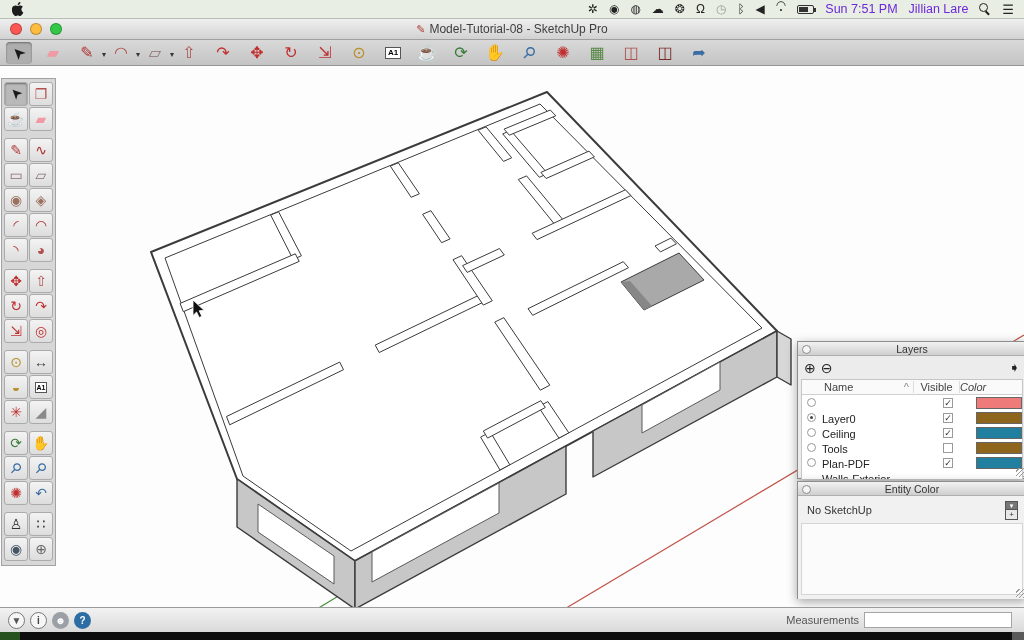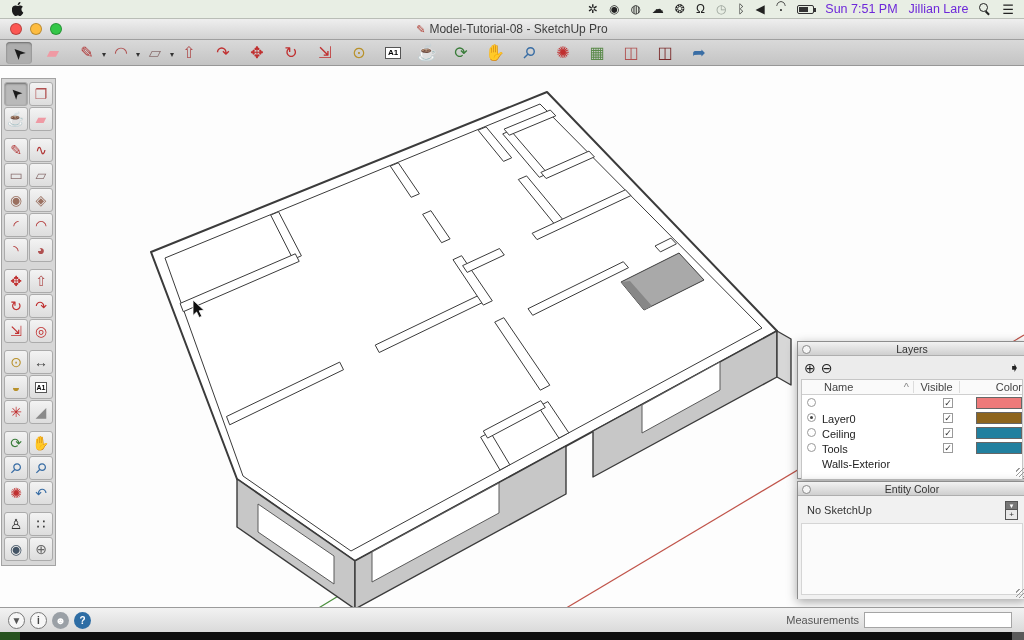--- a/index.html
+++ b/index.html
@@ -68,21 +68,21 @@
   .pclose { position:absolute; left:4px; top:2.5px; width:9px; height:9px; border:1.5px solid #8a8a8a; border-radius:50%; background:#f5f5f5; }
   #layers-panel { left:797px; top:341px; height:138px; }
   #layers-toolbar { height:23px; display:flex; align-items:center; padding:0 6px; gap:5px; }
   .circbtn { font-size:14px; color:#222; line-height:1; }
   .detailbtn { margin-left:auto; font-size:13px; color:#222; }
   #layers-grid { background:#fff; border-top:1px solid #c6c6c6; margin:0 3px; height:100px; overflow:hidden; border-left:1px solid #c6c6c6; border-right:1px solid #c6c6c6;}
   .lhead { display:flex; height:15px; border-bottom:1px solid #cfcfcf; color:#444; background:#fafafa; align-items:center; }
   .lhead .h-name { width:112px; padding-left:22px; border-right:1px solid #ddd; display:flex; }
   .lhead .caret { margin-left:auto; margin-right:4px; color:#888; }
   .lhead .h-vis { width:46px; text-align:center; border-right:1px solid #ddd; }
-  .lhead .h-col { flex:1; text-align:right; }
+  .lhead .h-col { flex:1; text-align:left;font-style:italic; }
   .lrow { display:flex; height:15px; align-items:center; }
   .lrow.selected { background:#cecece; }
   .radio { width:9px; height:9px; border:1px solid #999; border-radius:50%; margin:0 6px 0 5px; background:#fff; position:relative; flex:none; }
   .radio.on:after { content:""; position:absolute; left:2px; top:2px; width:3px; height:3px; border-radius:50%; background:#444; }
   .lname { width:113px; color:#222; font-size:11px;margin-top:32px; }
   .cbwrap { width:46px; display:flex; justify-content:center; flex:none; }
   .cb { width:10px; height:10px; border:1px solid #9a9a9a; background:#fff; font-size:9px; line-height:9px; text-align:center; color:#333; }
   .swatch { width:46px; height:12px; margin-left:5px; border:1px solid #666; flex:none; }
   .grip { position:absolute; right:1px; bottom:1px; width:9px; height:9px;
     background:repeating-linear-gradient(135deg, transparent 0 2px, #9a9a9a 2px 3px); }
@@ -456,20 +456,28 @@
           <div class="lrow">
             <span class="radio"></span>
             <span class="lname">Tools</span>
             <span class="cbwrap">
               <span class="cb">✓</span>
             </span>
             <span class="swatch" style="background: rgb(33, 128, 159);"></span>
           </div>
           <div class="lrow">
             <span class="radio"></span>
+            <span class="lname">Plan-PDF</span>
+            <span class="cbwrap">
+              <span class="cb"></span>
+            </span>
+            <span class="swatch" style="background: rgb(142, 101, 29);"></span>
+          </div>
+          <div class="lrow">
+            <span class="radio"></span>
             <span class="lname">Walls-Exterior</span>
             <span class="cbwrap">
               <span class="cb">✓</span>
             </span>
             <span class="swatch" style="background: rgb(33, 128, 159);"></span>
           </div>
         </div>
     </div>
     <span class="grip"></span>
   </div>

